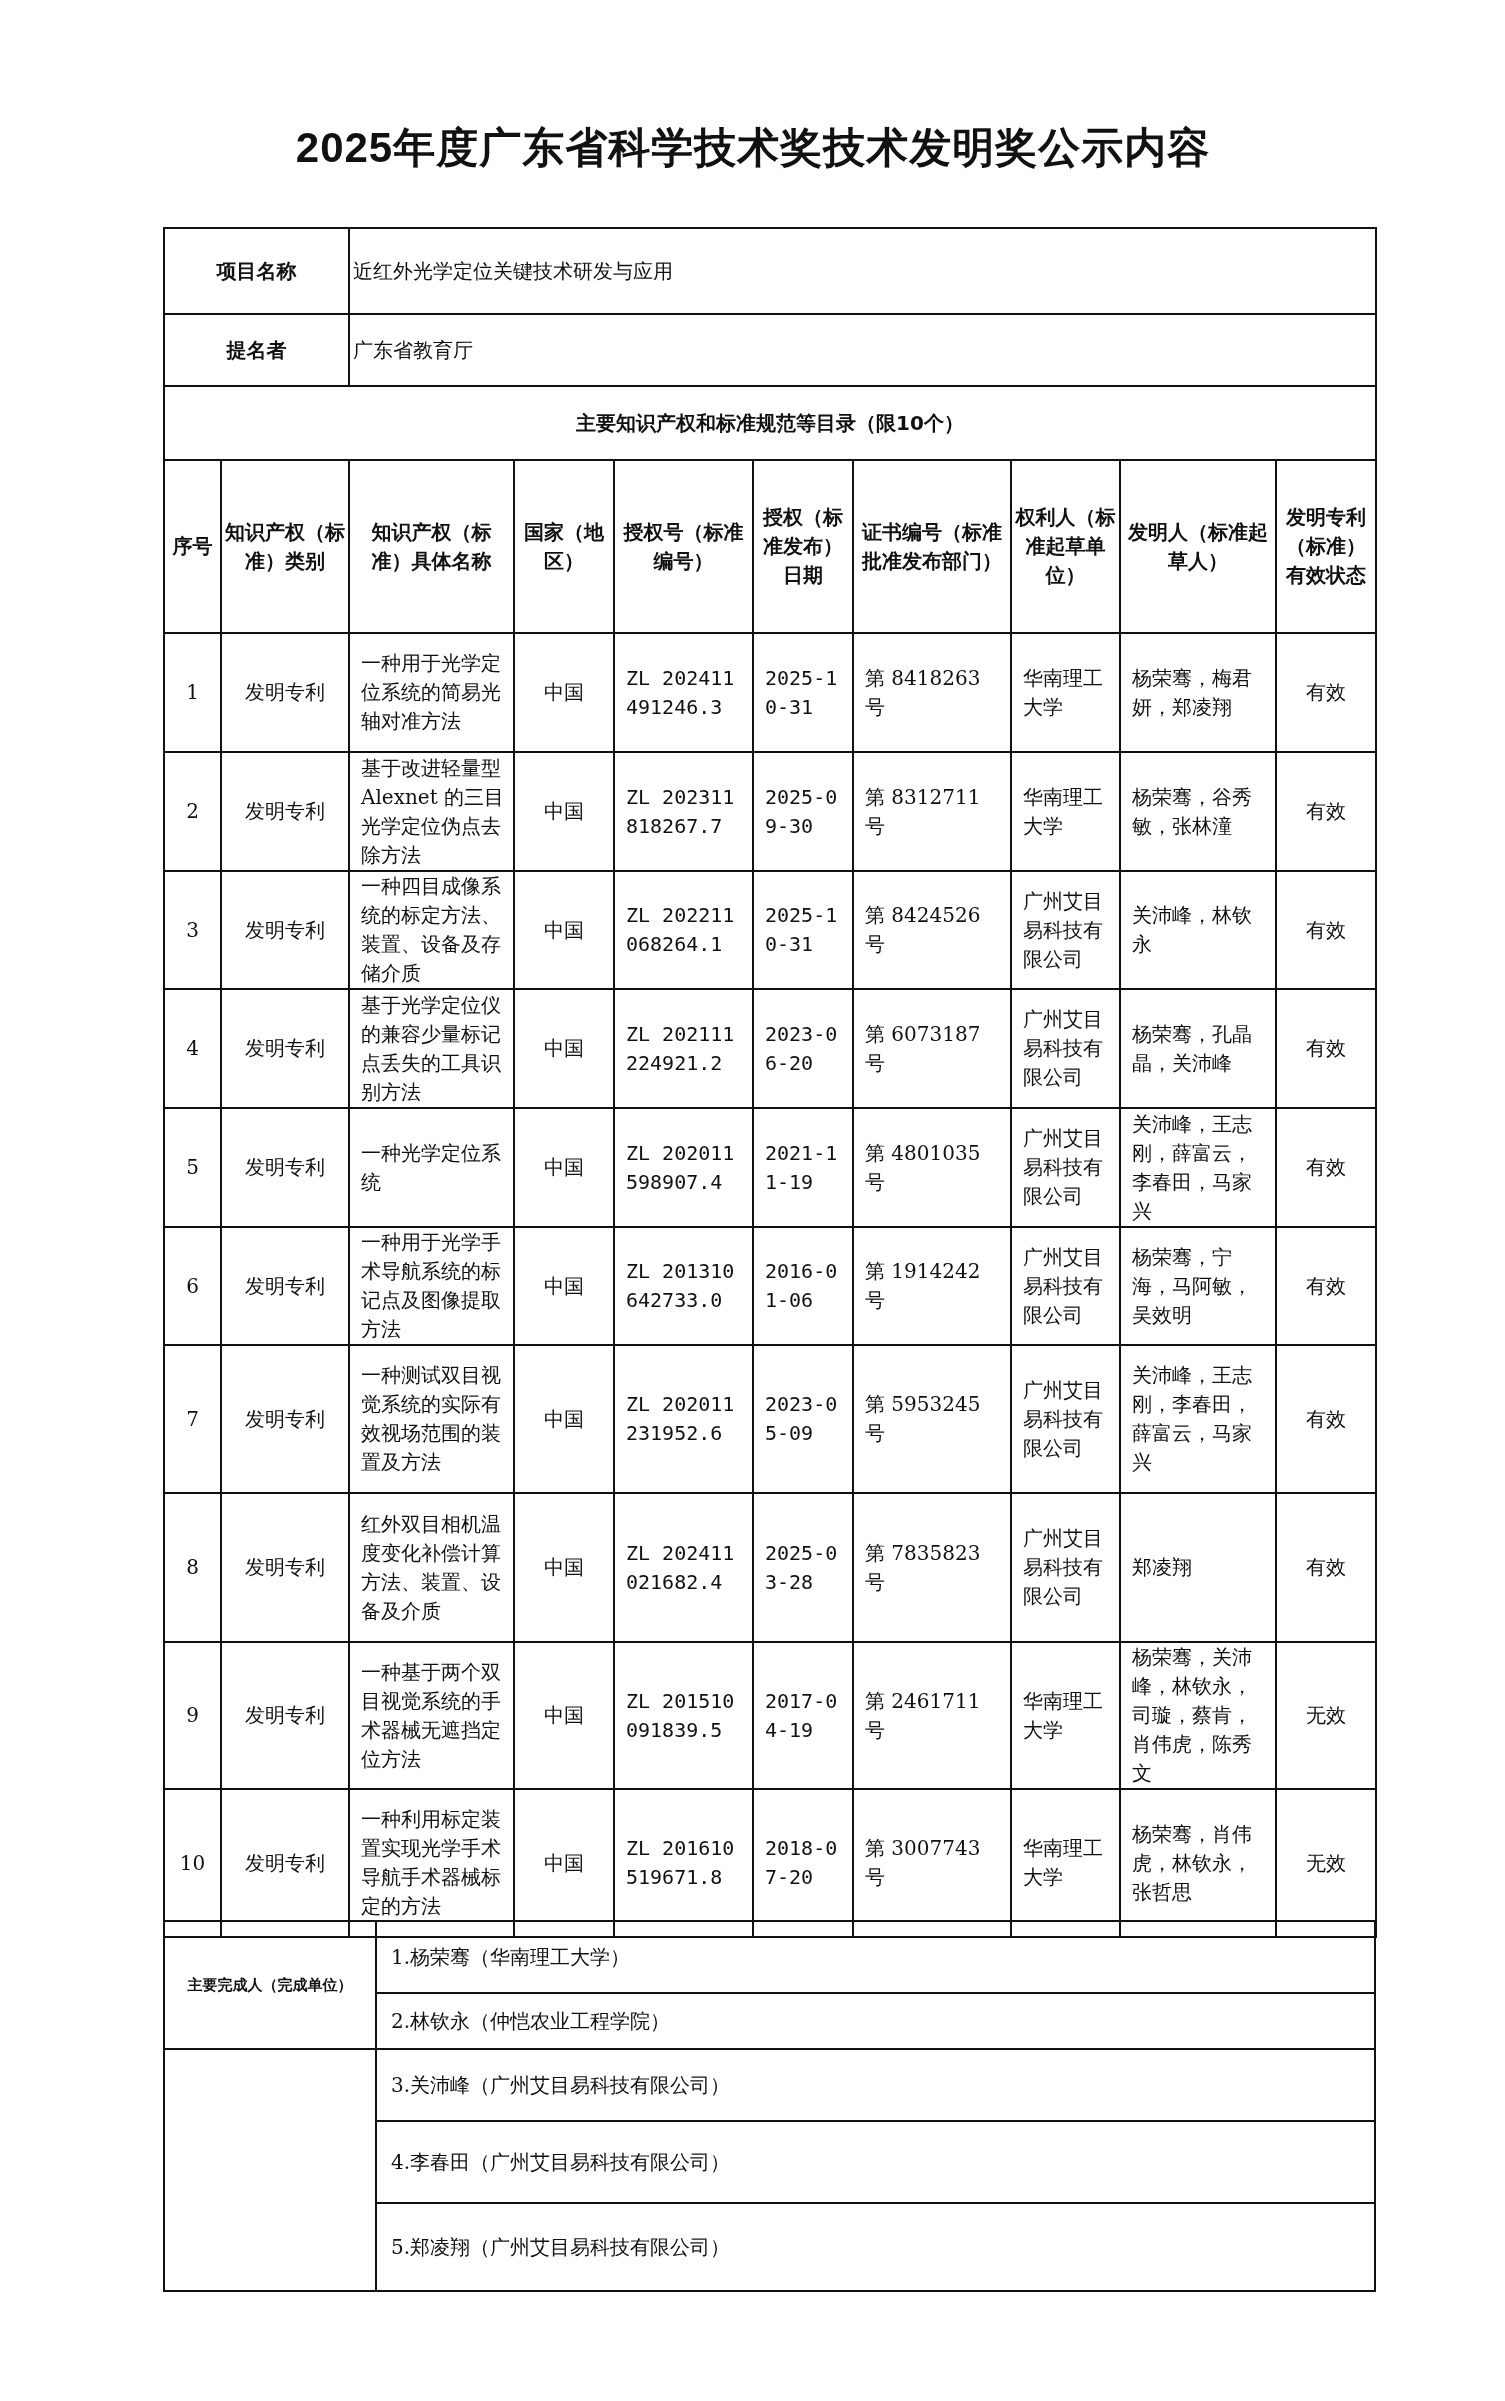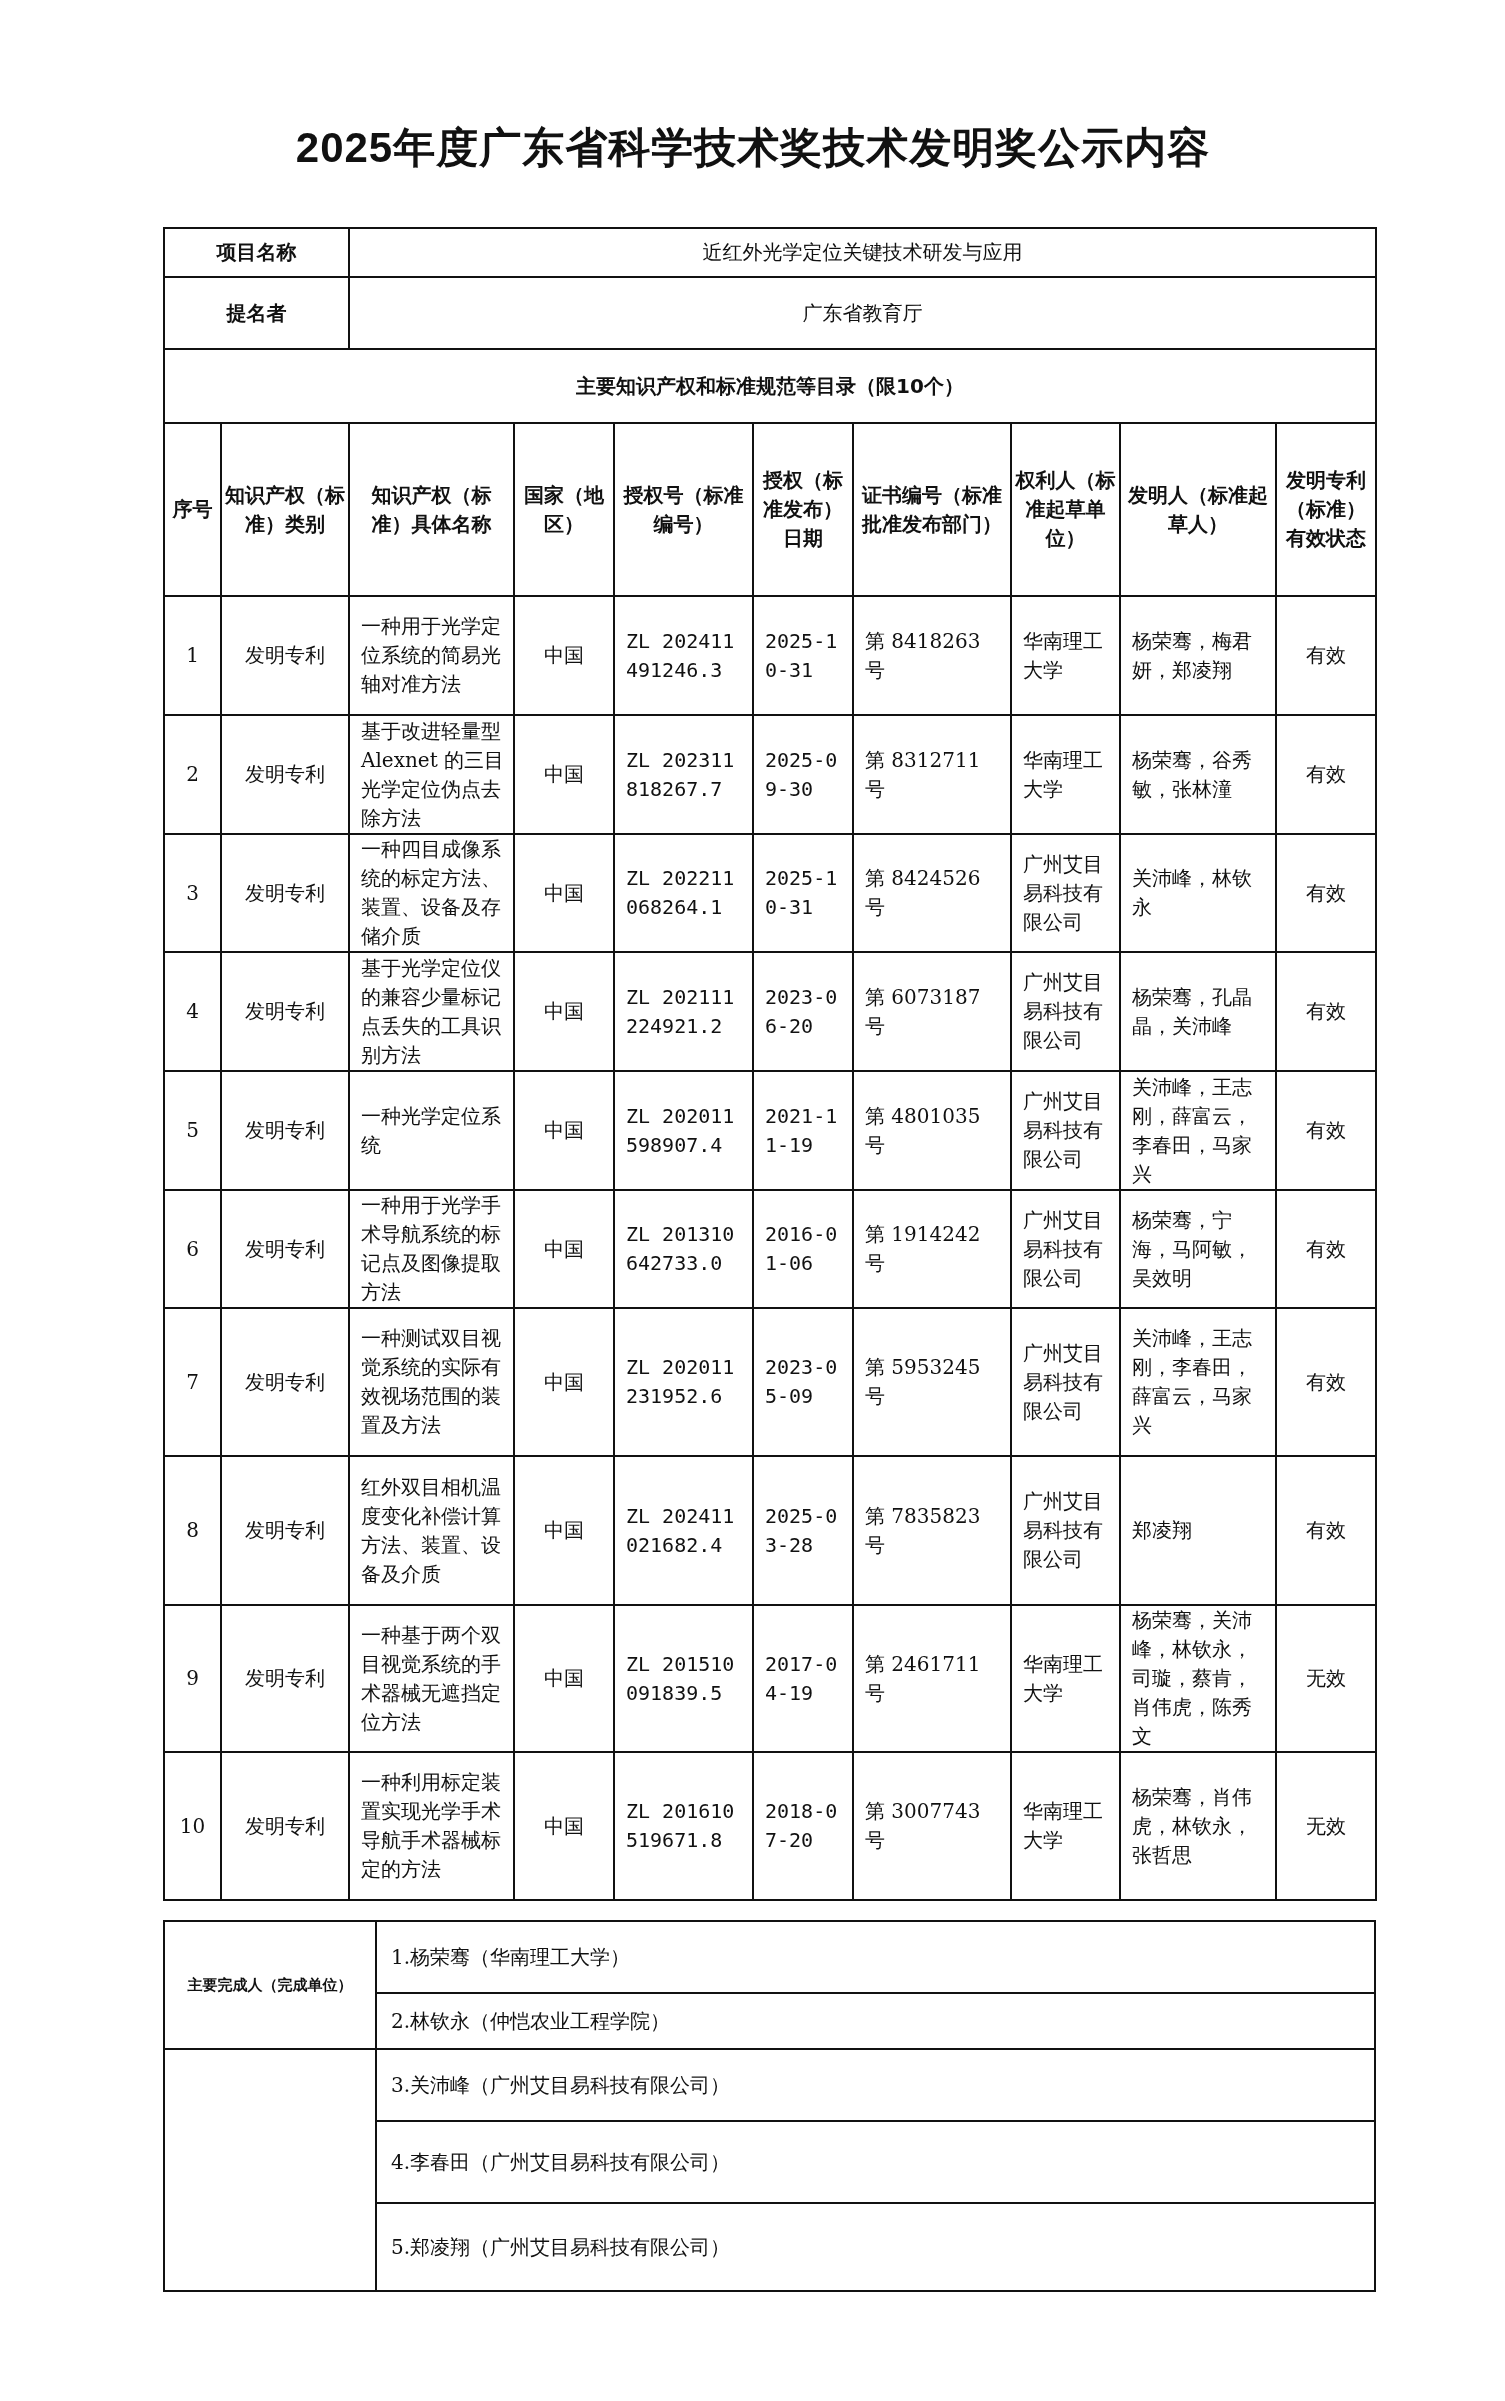--- a/index.html
+++ b/index.html
@@ -11,21 +11,21 @@
   table.main { position:absolute; left:163px; top:227px; width:1211px;
                border-collapse:collapse; table-layout:fixed; }
   table.main td { border:2px solid #111; padding:0 3px; vertical-align:middle;
                   font-size:20px; line-height:29px; word-break:break-all; }
   .hdr { font-family:"DejaVu Sans","Liberation Sans",sans-serif; font-weight:bold;
          text-align:center; font-size:22px; }
   .colhdr { font-family:"DejaVu Sans","Liberation Sans",sans-serif; font-weight:bold;
             text-align:center; font-size:20px; line-height:29px; }
   .c { text-align:center; }
   .l { text-align:left; padding-left:11px !important; padding-right:8px !important; }
-  .val { text-align:center; font-size:22px;border-radius:7px; }
+  .val { text-align:left; font-size:22px;border-radius:7px; }
   .mono { font-family:"DejaVu Sans Mono","Liberation Mono",monospace; font-size:19px; }
   .person { font-size:20px; padding-left:14px !important; }
 </style>
 </head>
 <body>
 
 <div class="title">2025年度广东省科学技术奖技术发明奖公示内容</div>
 
 <table class="main">
   <colgroup>
@@ -34,21 +34,21 @@
       <col style="width:165px">
     <col style="width:100px">
       <col style="width:139px">
       <col style="width:100px">
     <col style="width:158px">
       <col style="width:109px">
       <col style="width:156px">
     <col style="width:100px">
   </colgroup>
   <tbody id="tbody">
-    <tr style="height:49px">
+    <tr style="height:86px">
       <td colspan="2" class="hdr">项目名称</td>
       <td colspan="8" class="val">近红外光学定位关键技术研发与应用</td>
     </tr>
     <tr style="height:72px">
       <td colspan="2" class="hdr">提名者</td>
       <td colspan="8" class="val">广东省教育厅</td>
     </tr>
     <tr style="height:74px">
       <td colspan="10" class="hdr">主要知识产权和标准规范等目录（限10个）</td>
     </tr>

